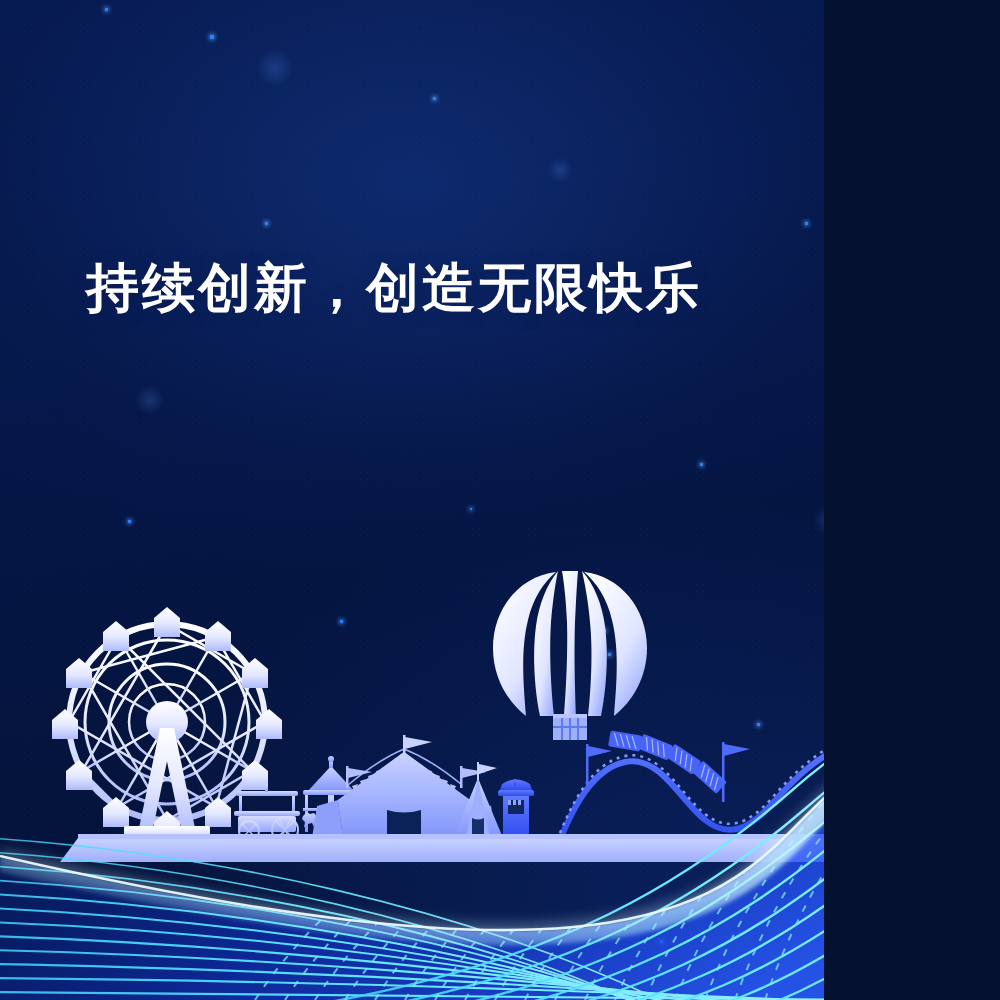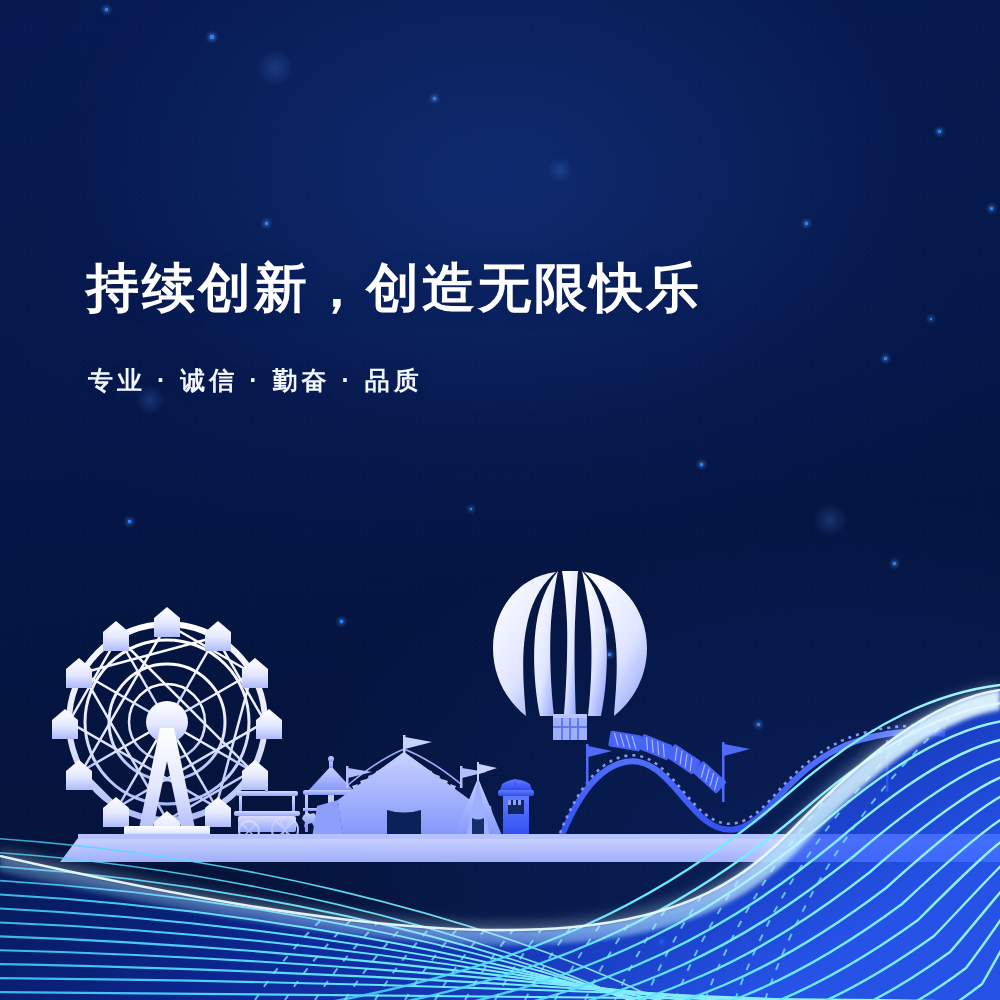--- a/index.html
+++ b/index.html
@@ -1,20 +1,20 @@
 <!DOCTYPE html>
 <html lang="zh"><head>
 <meta charset="utf-8">
 <title>Amusement Park Banner</title>
 <style>
   html,body{margin:0;padding:0;background:#04112f;}
   *{box-sizing:border-box;}
   #stage{
     position:relative;
-    width:1000px;height:1000px;
+    width:824px;height:1000px;
     overflow:hidden;
     font-family:"Liberation Sans","DejaVu Sans",sans-serif;
     background:#404040;
   }
   
   .sky{
     position:absolute;inset:0;
     background:
       radial-gradient(ellipse 780px 520px at 50% 18%, rgba(22,58,140,0.55) 0%, rgba(10,32,92,0.20) 55%, rgba(6,25,77,0) 78%),
       radial-gradient(ellipse 900px 600px at 86% 92%, rgba(18,52,150,0.40) 0%, rgba(6,25,77,0) 70%),
@@ -493,16 +493,15 @@
     <path d="M0,856 C560,985 700,925 790,832 C860,760 930,700 1000,690
              L1000,710 C936,720 868,776 802,846
              C712,940 566,1000 0,872 Z" fill="url(#crestGlow)" filter="url(#soft)"></path>
 
     <path d="M0,856 C560,985 700,925 790,832 C860,760 930,700 1000,690" fill="none" stroke="#cdefff" stroke-width="9" opacity=".45" filter="url(#softer)"></path>
     <path d="M0,856 C560,985 700,925 790,832 C860,760 930,700 1000,690" fill="none" stroke="#eafaff" stroke-width="2.6" opacity=".95"></path>
   </svg>
 
   <div class="textblock">
     <h1 class="headline">持续创新，创造无限快乐</h1>
-    <div class="subline">专业 · 诚信 · 勤奋 · 品质</div>
   </div>
 
 </div>
 
 </body></html>

